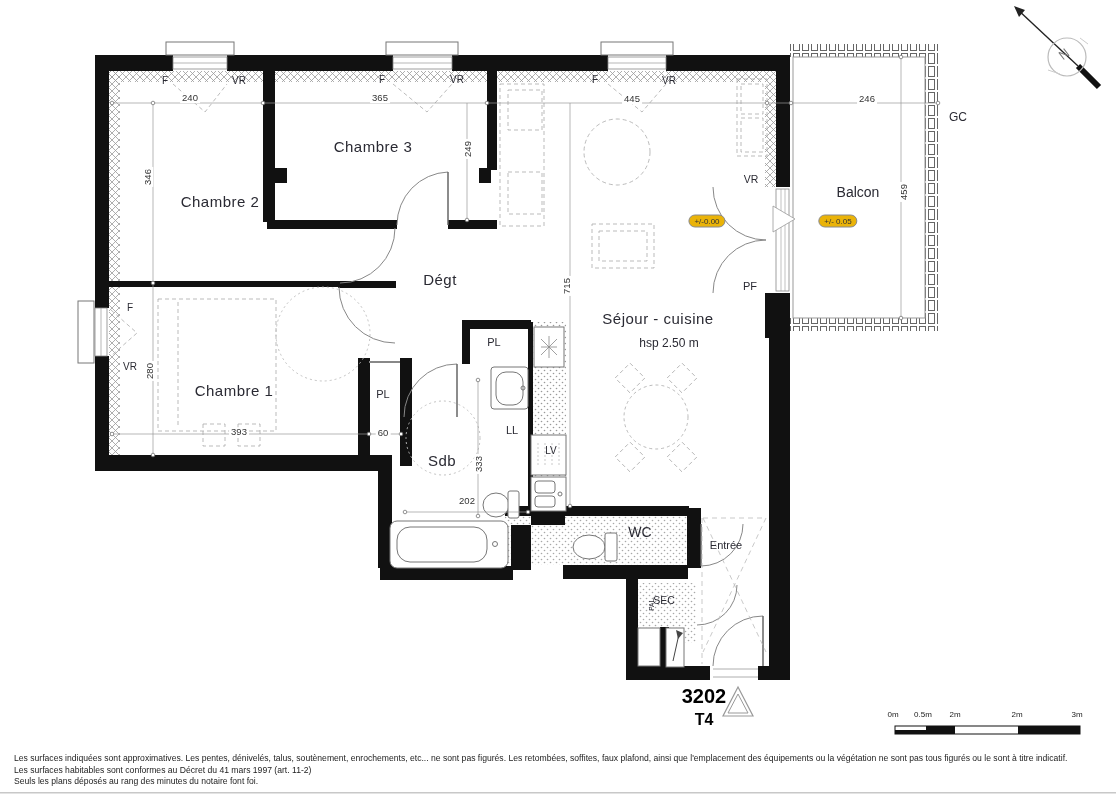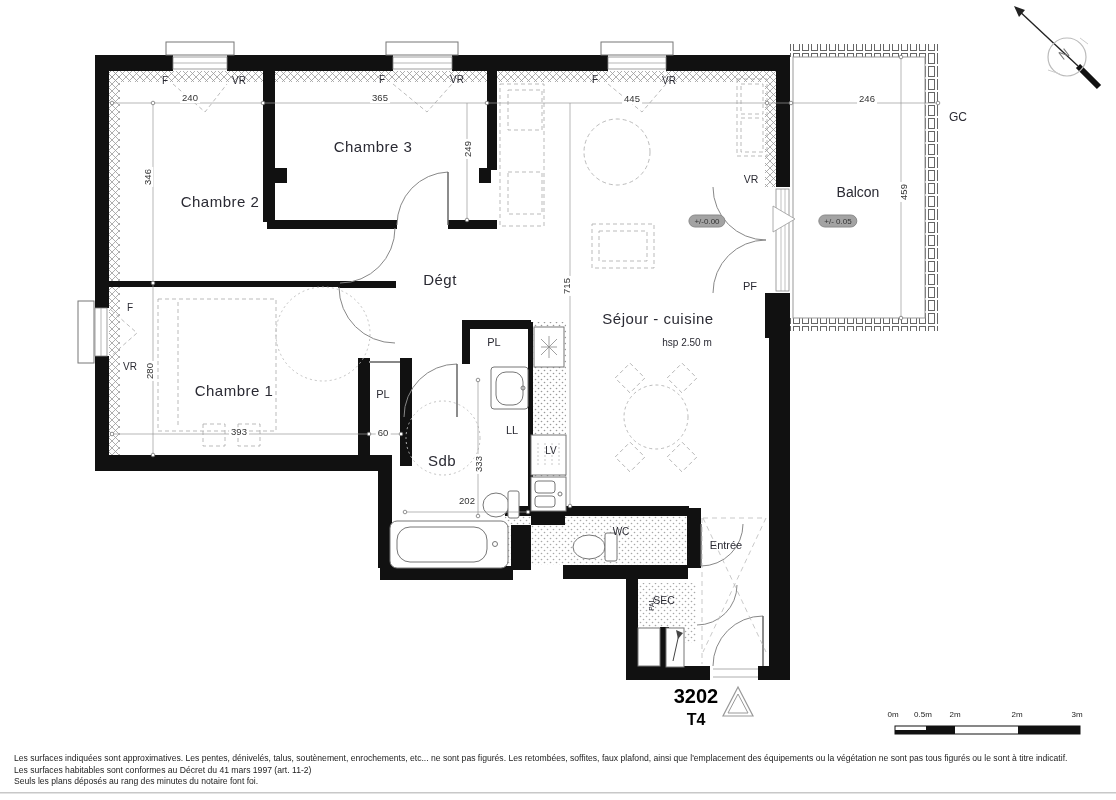--- a/index.html
+++ b/index.html
@@ -6,22 +6,22 @@
   #stage{position:relative;width:1116px;height:800px;background:#fff;overflow:hidden;
          font-family:"Liberation Sans",sans-serif;color:#2a2a33;}
   #stage svg{position:absolute;left:0;top:0;}
   .lbl{position:absolute;transform:translate(-50%,-50%);white-space:nowrap;
        color:#2a2a33;line-height:1;}
   .room{font-size:15px;letter-spacing:.5px;}
   .small{font-size:10px;}
   .dim{font-size:9.5px;background:#fff;padding:0 2px;color:#333;}
   .dimv{transform:translate(-50%,-50%) rotate(-90deg);}
   .pill{position:absolute;transform:translate(-50%,-50%);border:1px solid #8a8a8a;
-        border-radius:8px;background:#a3a3a3;font-size:8px;padding:1px 5px;color:#333;}
-  .bold{font-weight:bold;color:#000;}
+        border-radius:8px;background:#eab308;font-size:8px;padding:1px 5px;color:#333;}
+  .bold{font-weight:bold;color:#000;margin-left:8px;}
   .notes{position:absolute;left:14px;top:753px;font-size:8.6px;line-height:11.5px;color:#222;}
   .scalelbl{font-size:8px;color:#222;text-align:center;}
   .vert{transform:translate(-50%,-50%) rotate(-90deg);}
 </style>
 </head>
 <body>
 
 <div id="stage">
 
 <svg width="1116" height="800" viewBox="0 0 1116 800">
@@ -259,24 +259,24 @@
   <rect x="1018" y="726" width="62" height="8" fill="#111"></rect>
 
   <rect x="0" y="792" width="1116" height="1.5" fill="#c8c8c8"></rect>
 </svg>
 
 <span class="lbl room" style="left:220px;top:201px">Chambre 2</span>
 <span class="lbl room" style="left:373px;top:146px">Chambre 3</span>
 <span class="lbl room" style="left:234px;top:390px">Chambre 1</span>
 <span class="lbl room" style="left:440px;top:279px">Dégt</span>
 <span class="lbl room" style="left:658px;top:318px">Séjour - cuisine</span>
-<span class="lbl" style="left:687px;top:343px;font-size:10px">hsp 2.50 m</span>
+<span class="lbl" style="left:669px;top:343px;font-size:12px">hsp 2.50 m</span>
 <span class="lbl" style="left:858px;top:192px;font-size:14px">Balcon</span>
 <span class="lbl room" style="left:442px;top:460px">Sdb</span>
-<span class="lbl" style="left:621px;top:532px;font-size:10px">WC</span>
+<span class="lbl" style="left:640px;top:532px;font-size:14px">WC</span>
 <span class="lbl" style="left:726px;top:545px;font-size:11px">Entrée</span>
 <span class="lbl" style="left:664px;top:600px;font-size:10.5px">SEC</span>
 <span class="lbl vert" style="left:652px;top:604px;font-size:6.5px">PAL.</span>
 <span class="lbl" style="left:494px;top:342px;font-size:11px">PL</span>
 <span class="lbl" style="left:383px;top:394px;font-size:11px">PL</span>
 <span class="lbl" style="left:512px;top:430px;font-size:11px">LL</span>
 <span class="lbl" style="left:551px;top:451px;font-size:10px">LV</span>
 <span class="lbl" style="left:958px;top:117px;font-size:12px">GC</span>
 
 <span class="lbl small" style="left:165px;top:81px">F</span>

